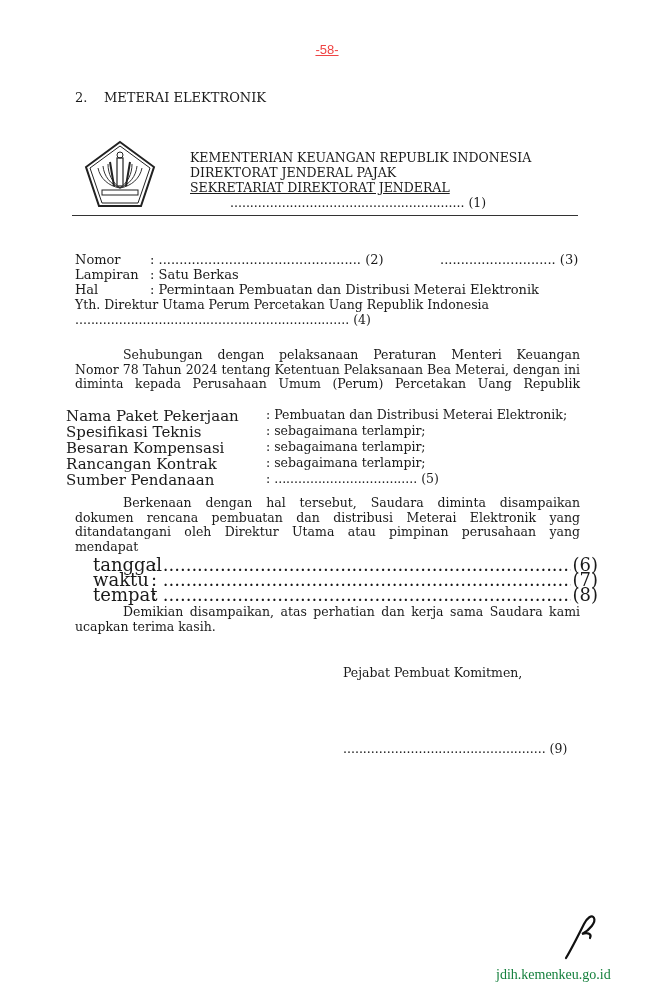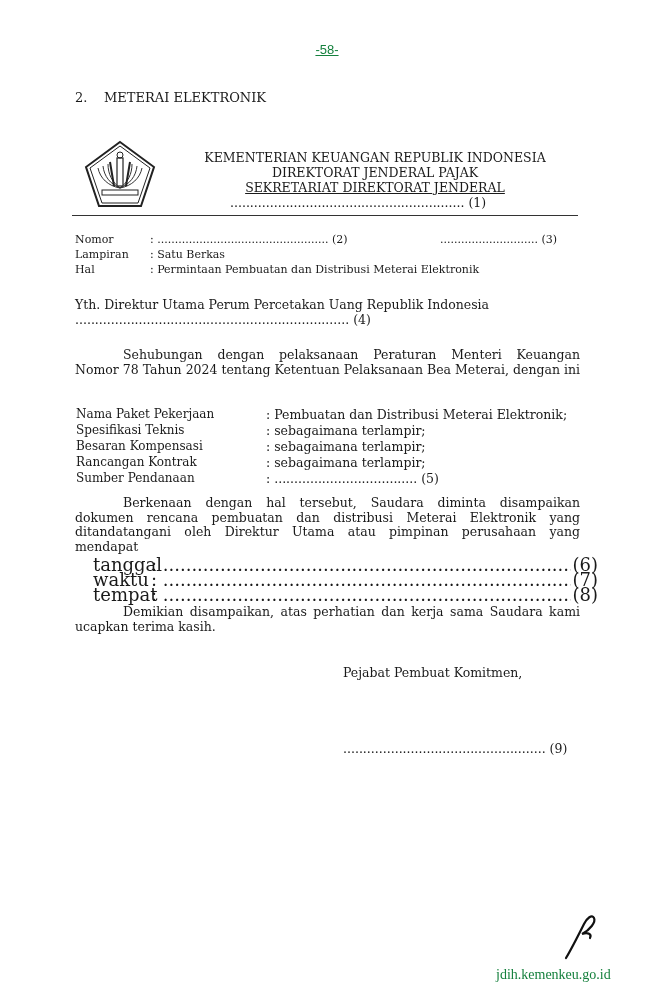--- a/index.html
+++ b/index.html
@@ -4,46 +4,46 @@
 <style>
   html, body { margin: 0; padding: 0; background: #ffffff; }
   body {
     width: 654px; height: 1000px; position: relative; overflow: hidden;
     font-family: "DejaVu Serif", "Liberation Serif", serif;
     color: #1a1a1a;
   }
   .abs { position: absolute; }
   .page-num {
     left: 0; width: 654px; top: 42px; text-align: center;
-    font-family: "Liberation Sans", "DejaVu Sans", sans-serif; font-size: 13px; color: #15803d; text-decoration: underline;
+    font-family: "Liberation Sans", "DejaVu Sans", sans-serif; font-size: 13px; color: #ef4444; text-decoration: underline;
   }
   .sec-num { left: 75px; top: 90px; font-size: 13px; }
   .sec-title { left: 104px; top: 90px; width: 476px; font-size: 13px; line-height: 16px; text-align: justify; text-align-last: left; }
   .sec-title .l1 { display: block; text-align: justify; text-align-last: justify; }
 
   .logo { left: 84px; top: 140px; width: 72px; height: 68px; }
 
-  .kop { left: 190px; width: 370px; text-align: center; font-size: 12.5px; line-height: 15px; }
+  .kop { left: 190px; width: 370px; text-align: left; font-size: 12.5px; line-height: 15px; }
   .kop1 { top: 150px; }
   .kop2 { top: 165px; }
   .kop3 { top: 180px; text-decoration: underline; }
   .kop4 { top: 195px; left: 230px; width: 300px; text-align: left; }
 
   .rule { left: 72px; top: 215px; width: 506px; height: 0; border-top: 1.6px solid #333; }
 
-  .meta { font-size: 11px; line-height: 15px; }
+  .meta { font-size: 13px; line-height: 15px; margin-top: 20px; }
   .meta-label { left: 75px; }
   .meta-val { left: 150px; }
   .meta-right { left: 440px; }
 
   .para { left: 75px; width: 505px; font-size: 12.5px; line-height: 14.6px; }
   .just-full { text-align: justify; text-align-last: justify; display: block; }
   .indent { text-indent: 48px; }
 
-  .kv-label { left: 76px; font-size: 12px; }
+  .kv-label { left: 66px; font-size: 15px; }
   .kv-val { left: 222px; font-size: 12.5px; margin-left: 44px; }
 
   .fill-row { left: 93px; width: 505px; font-size: 18px; display: flex; }
   .fill-row .lab { width: 58px; }
   .fill-row .dots { flex: 1; overflow: hidden; white-space: nowrap; }
   .fill-row .num { padding-left: 2px; }
 
   .sig { left: 343px; font-size: 12.5px; }
   .signature { left: 560px; top: 910px; width: 40px; height: 52px; }
   .watermark {
@@ -91,20 +91,21 @@
 <div class="abs meta meta-val" style="top:247px">: Satu Berkas</div>
 <div class="abs meta meta-label" style="top:262px">Hal</div>
 <div class="abs meta meta-val" style="top:262px">: Permintaan Pembuatan dan Distribusi Meterai Elektronik</div>
 
 <div class="abs para" style="top:298px">Yth. Direktur Utama Perum Percetakan Uang Republik Indonesia</div>
 <div class="abs para" style="top:313px">..................................................................... (4)</div>
 
 <div class="abs para" style="top:348px">
   <span class="just-full indent">Sehubungan dengan pelaksanaan Peraturan Menteri Keuangan</span>
   <span class="just-full">Nomor 78 Tahun 2024 tentang Ketentuan Pelaksanaan Bea Meterai, dengan ini</span>
+  <span class="just-full">diminta kepada Perusahaan Umum (Perum) Percetakan Uang Republik</span>
 </div>
 
 <div class="abs kv-label" style="top:407px">Nama Paket Pekerjaan</div>
 <div class="abs kv-val" style="top:407px">: Pembuatan dan Distribusi Meterai Elektronik;</div>
 <div class="abs kv-label" style="top:423px">Spesifikasi Teknis</div>
 <div class="abs kv-val" style="top:423px">: sebagaimana terlampir;</div>
 <div class="abs kv-label" style="top:439px">Besaran Kompensasi</div>
 <div class="abs kv-val" style="top:439px">: sebagaimana terlampir;</div>
 <div class="abs kv-label" style="top:455px">Rancangan Kontrak</div>
 <div class="abs kv-val" style="top:455px">: sebagaimana terlampir;</div>

